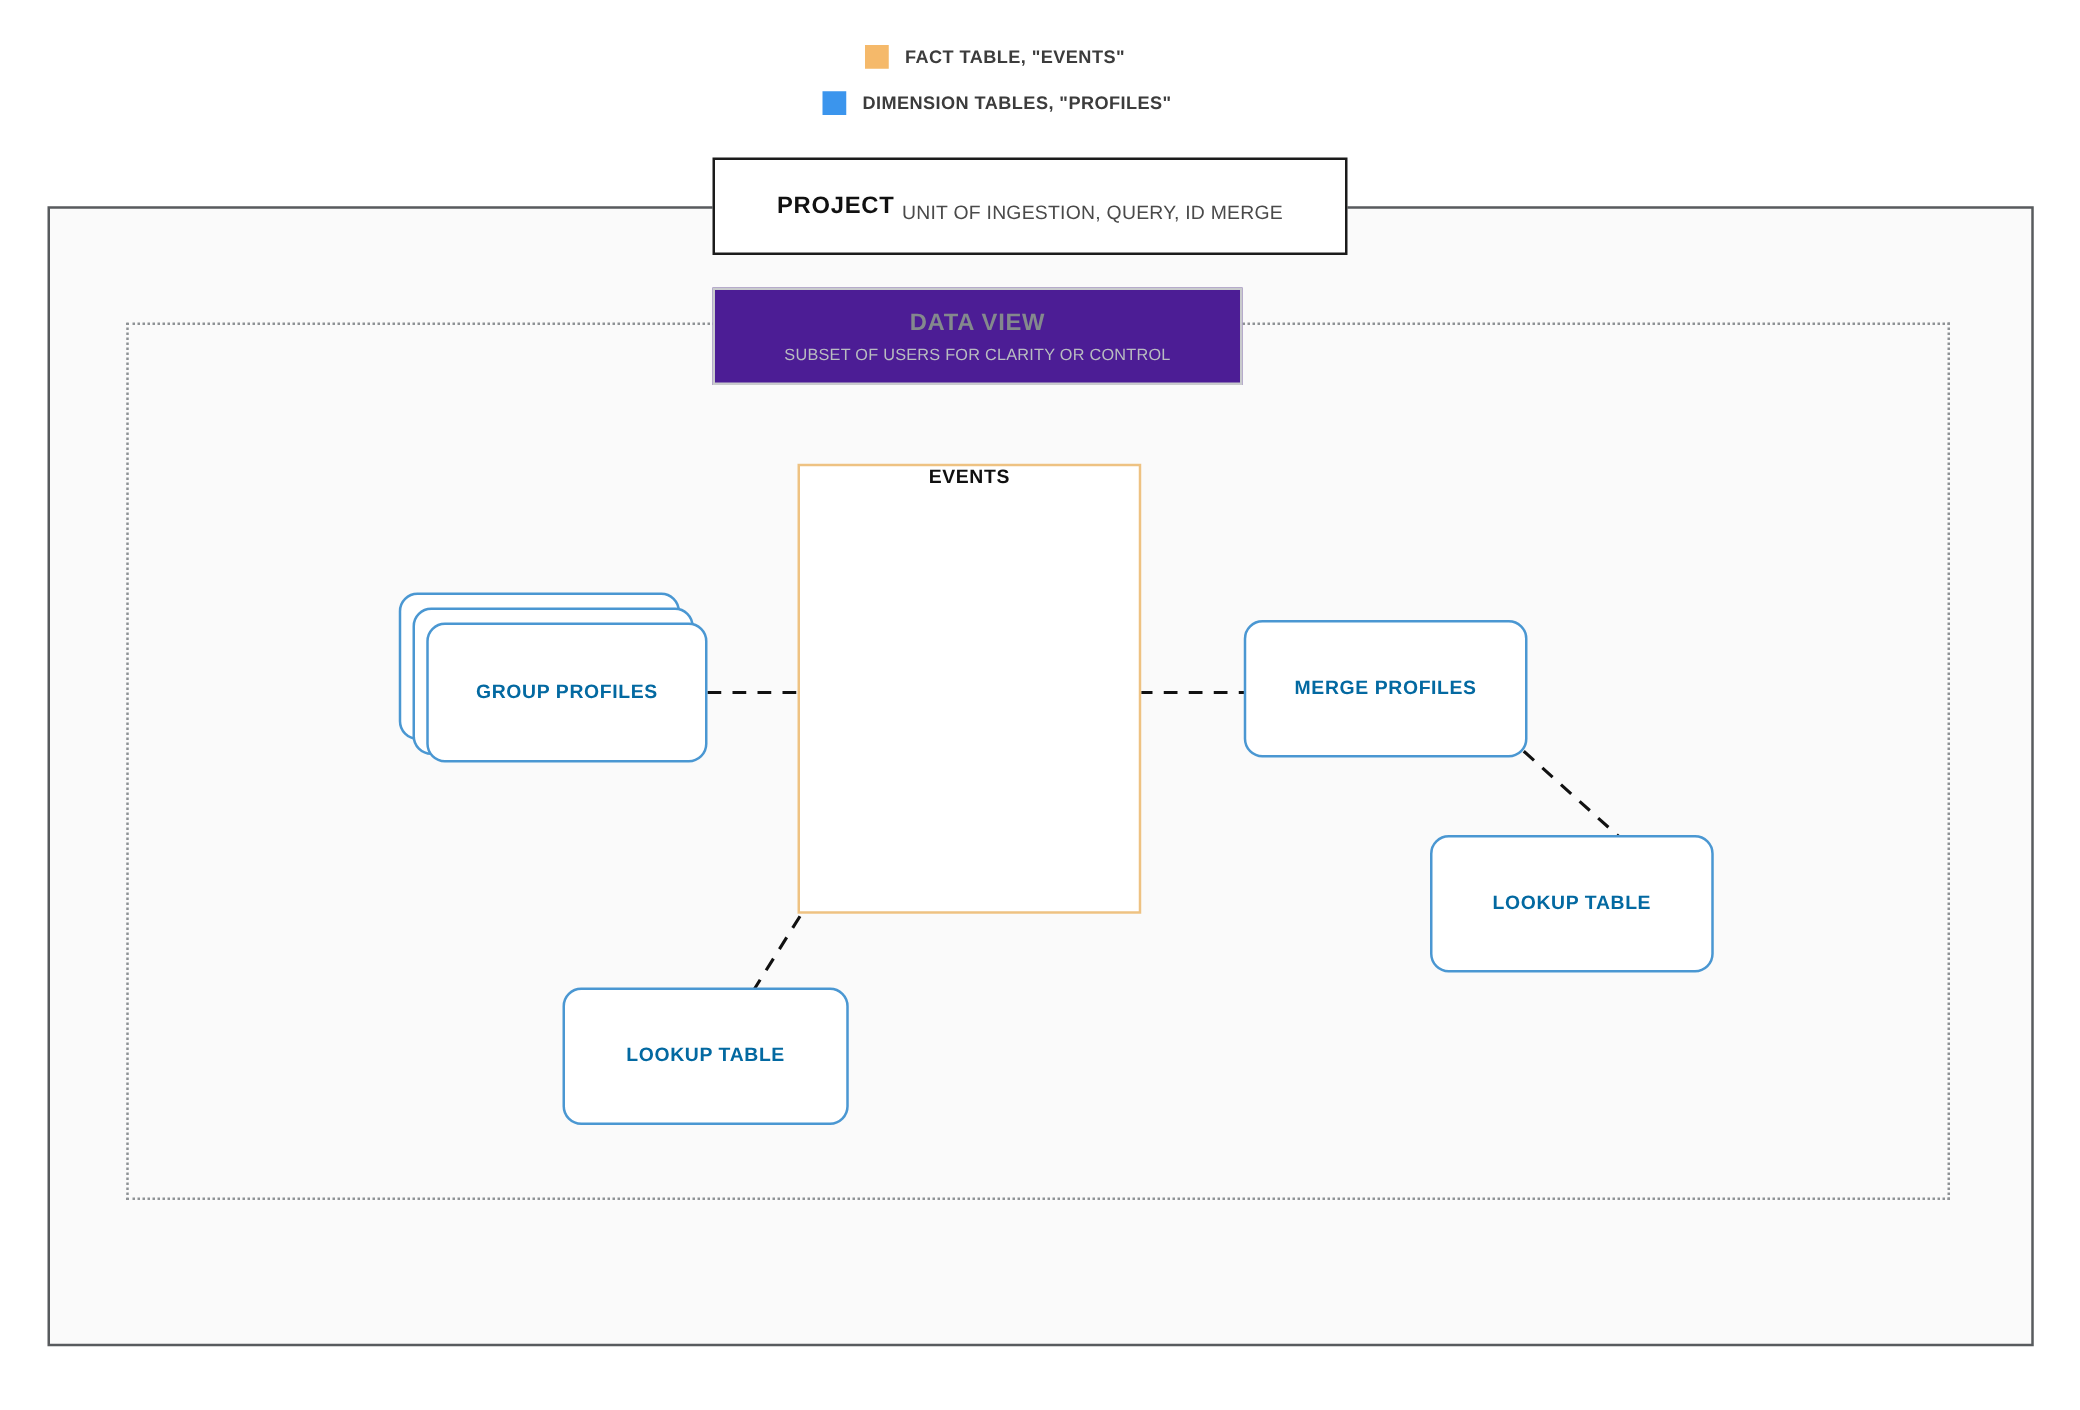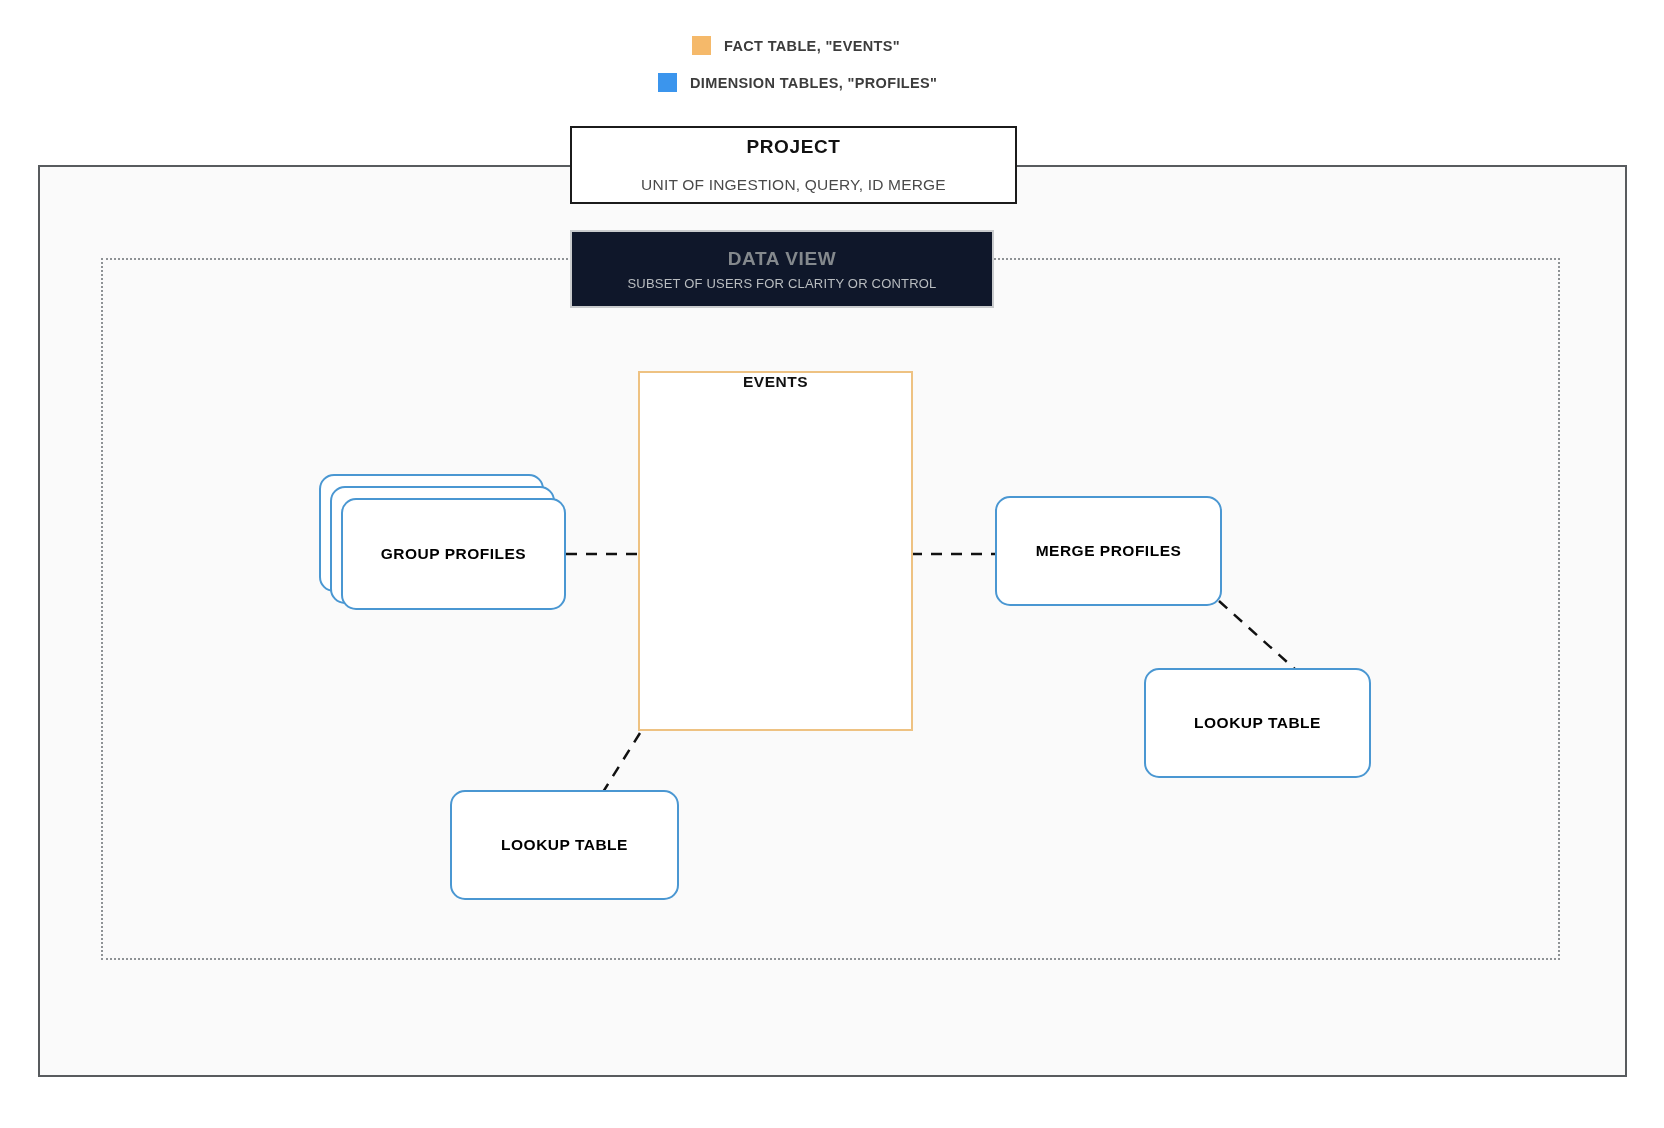--- a/index.html
+++ b/index.html
@@ -61,27 +61,27 @@
     height: 702px;
     border: 2px dotted #8e9295;
     box-sizing: border-box;
   }
 
   
   #project-box {
     position: absolute;
     left: 570px;
     top: 126px;
-    width: 447px;
+    width: 508px;
     height: 78px;
     background: #ffffff;
     border: 2px solid #1b1b1b;
     box-sizing: border-box;
     display: flex;
-    flex-direction: column;
+    flex-direction: row;
     align-items: center;
     justify-content: center;
     gap: 6px;
   }
   #project-box .box-title {
     font-size: 19px;
     font-weight: bold;
     letter-spacing: 0.6px;
     color: #111111;
   }
@@ -92,21 +92,21 @@
     margin-top: 12px;
   }
 
   
   #dataview-box {
     position: absolute;
     left: 570px;
     top: 230px;
     width: 424px;
     height: 78px;
-    background: #0f172a;
+    background: #4c1d95;
     border: 2px solid #c9cbcd;
     box-sizing: border-box;
     display: flex;
     flex-direction: column;
     align-items: center;
     justify-content: center;
     gap: 6px;
   }
   #dataview-box .box-title {
     font-size: 19px;
@@ -150,21 +150,21 @@
     border-radius: 15px;
     box-sizing: border-box;
     display: flex;
     align-items: center;
     justify-content: center;
   }
   .dim-node .node-label {
     font-size: 15.5px;
     font-weight: bold;
     letter-spacing: 0.5px;
-    color: #000000;
+    color: #0369a1;
   }
   .stack-shadow {
     position: absolute;
     background: #ffffff;
     border: 2px solid #4a97d2;
     border-radius: 15px;
     box-sizing: border-box;
   }
 
   

